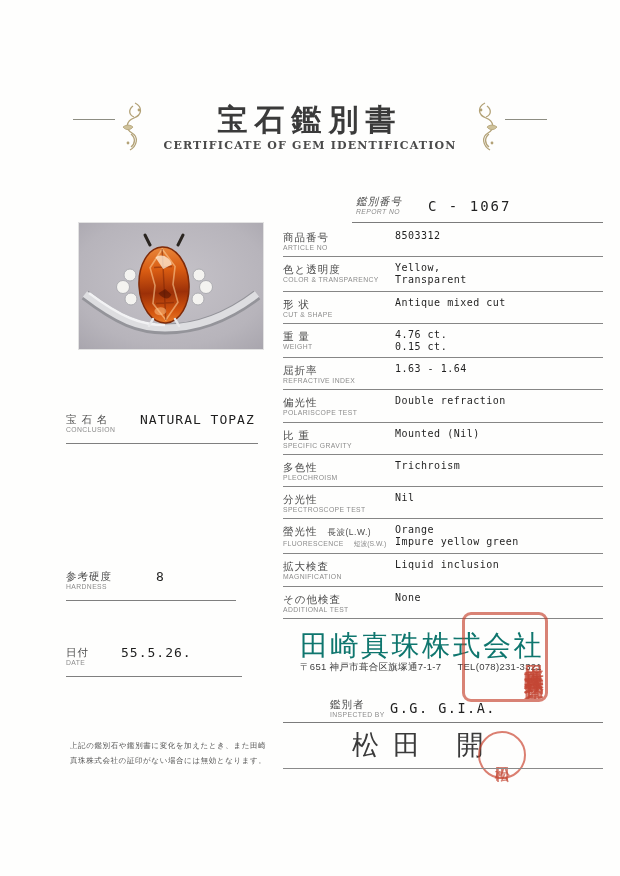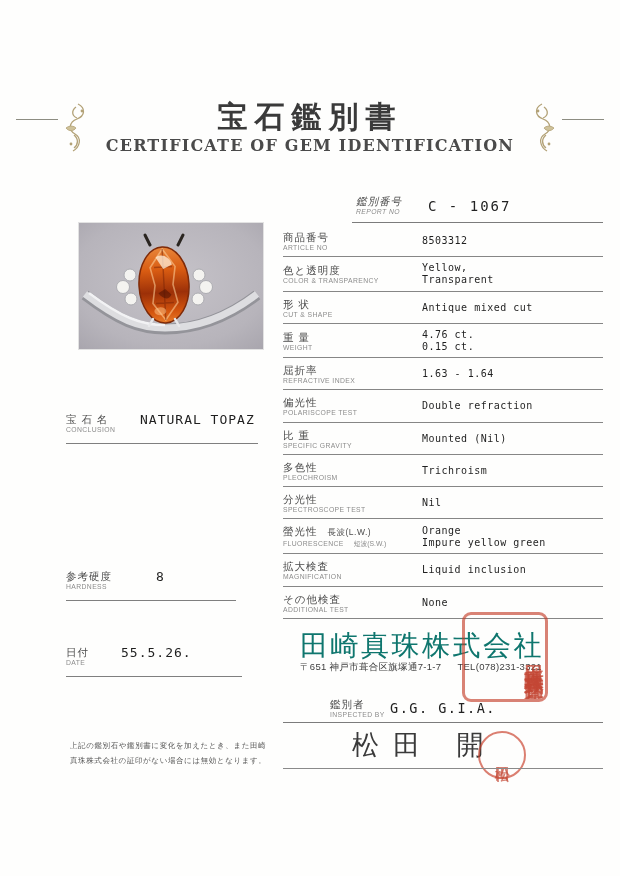--- a/index.html
+++ b/index.html
@@ -16,41 +16,41 @@
   .rule{ width:42px; height:1px; background:#8d8d82; margin-top:-16px; }
   .flourish{ width:30px; height:54px; }
   .flourish.mirror{ transform:scaleX(-1); }
   .titleblock{ text-align:center; padding:0 10px; }
   .title-ja{
     font-family:"DejaVu Serif", serif; font-weight:700;
     font-size:30px; letter-spacing:7px; color:#3a3a3a; line-height:1.1;
   }
   .title-en{
     font-family:"DejaVu Serif", serif; font-weight:700;
-    font-size:16px; letter-spacing:1.2px; color:#4a4a4a; margin-top:3px;
+    font-size:11px; letter-spacing:1.2px; color:#4a4a4a; margin-top:3px;
   }
   
   .lab-ja{ font-size:10.5px; color:#4c4c4c; letter-spacing:1px; line-height:1.15; }
   .lab-en{ font-size:6.8px; color:#8b8b8b; letter-spacing:0.4px; line-height:1.2; margin-top:1px; }
   .lab-line{ display:flex; gap:10px; align-items:baseline; }
   .lab-ja-extra{ font-size:8.5px; color:#4c4c4c; letter-spacing:0.5px; }
   .lab-en-extra{ font-size:6.8px; color:#8b8b8b; }
   .mono{ font-family:"DejaVu Sans Mono", monospace; color:#222; }
   
   .report-label{ position:absolute; left:356px; top:195px;font-style:italic; }
   .report-value{
     position:absolute; left:428px; top:198px;
     font-size:14px; letter-spacing:2px;
   }
   .report-line{ position:absolute; left:352px; top:222px; width:251px; height:1px; background:#7c7c7c; }
   
   .spec-rows{ position:absolute; left:283px; top:225px; width:320px; }
   .spec-row{
-    display:flex; align-items:center;
-    padding:4px 0 4px 0; border-bottom:1px solid #868686;gap:27px;
+    display:flex; align-items:flex-start;
+    padding:4px 0 4px 0; border-bottom:1px solid #868686;
   }
   .spec-row .labels{ width:112px; flex:none; padding-top:2px; }
   .row-value{
     flex:1; font-family:"DejaVu Sans Mono", monospace;
     font-size:10px; line-height:1.22; letter-spacing:0.5px; color:#1f1f1f;
     white-space:pre-line; padding-top:1px;
   }
   
   .photo{
     position:absolute; left:78px; top:222px; width:184px; height:126px;

